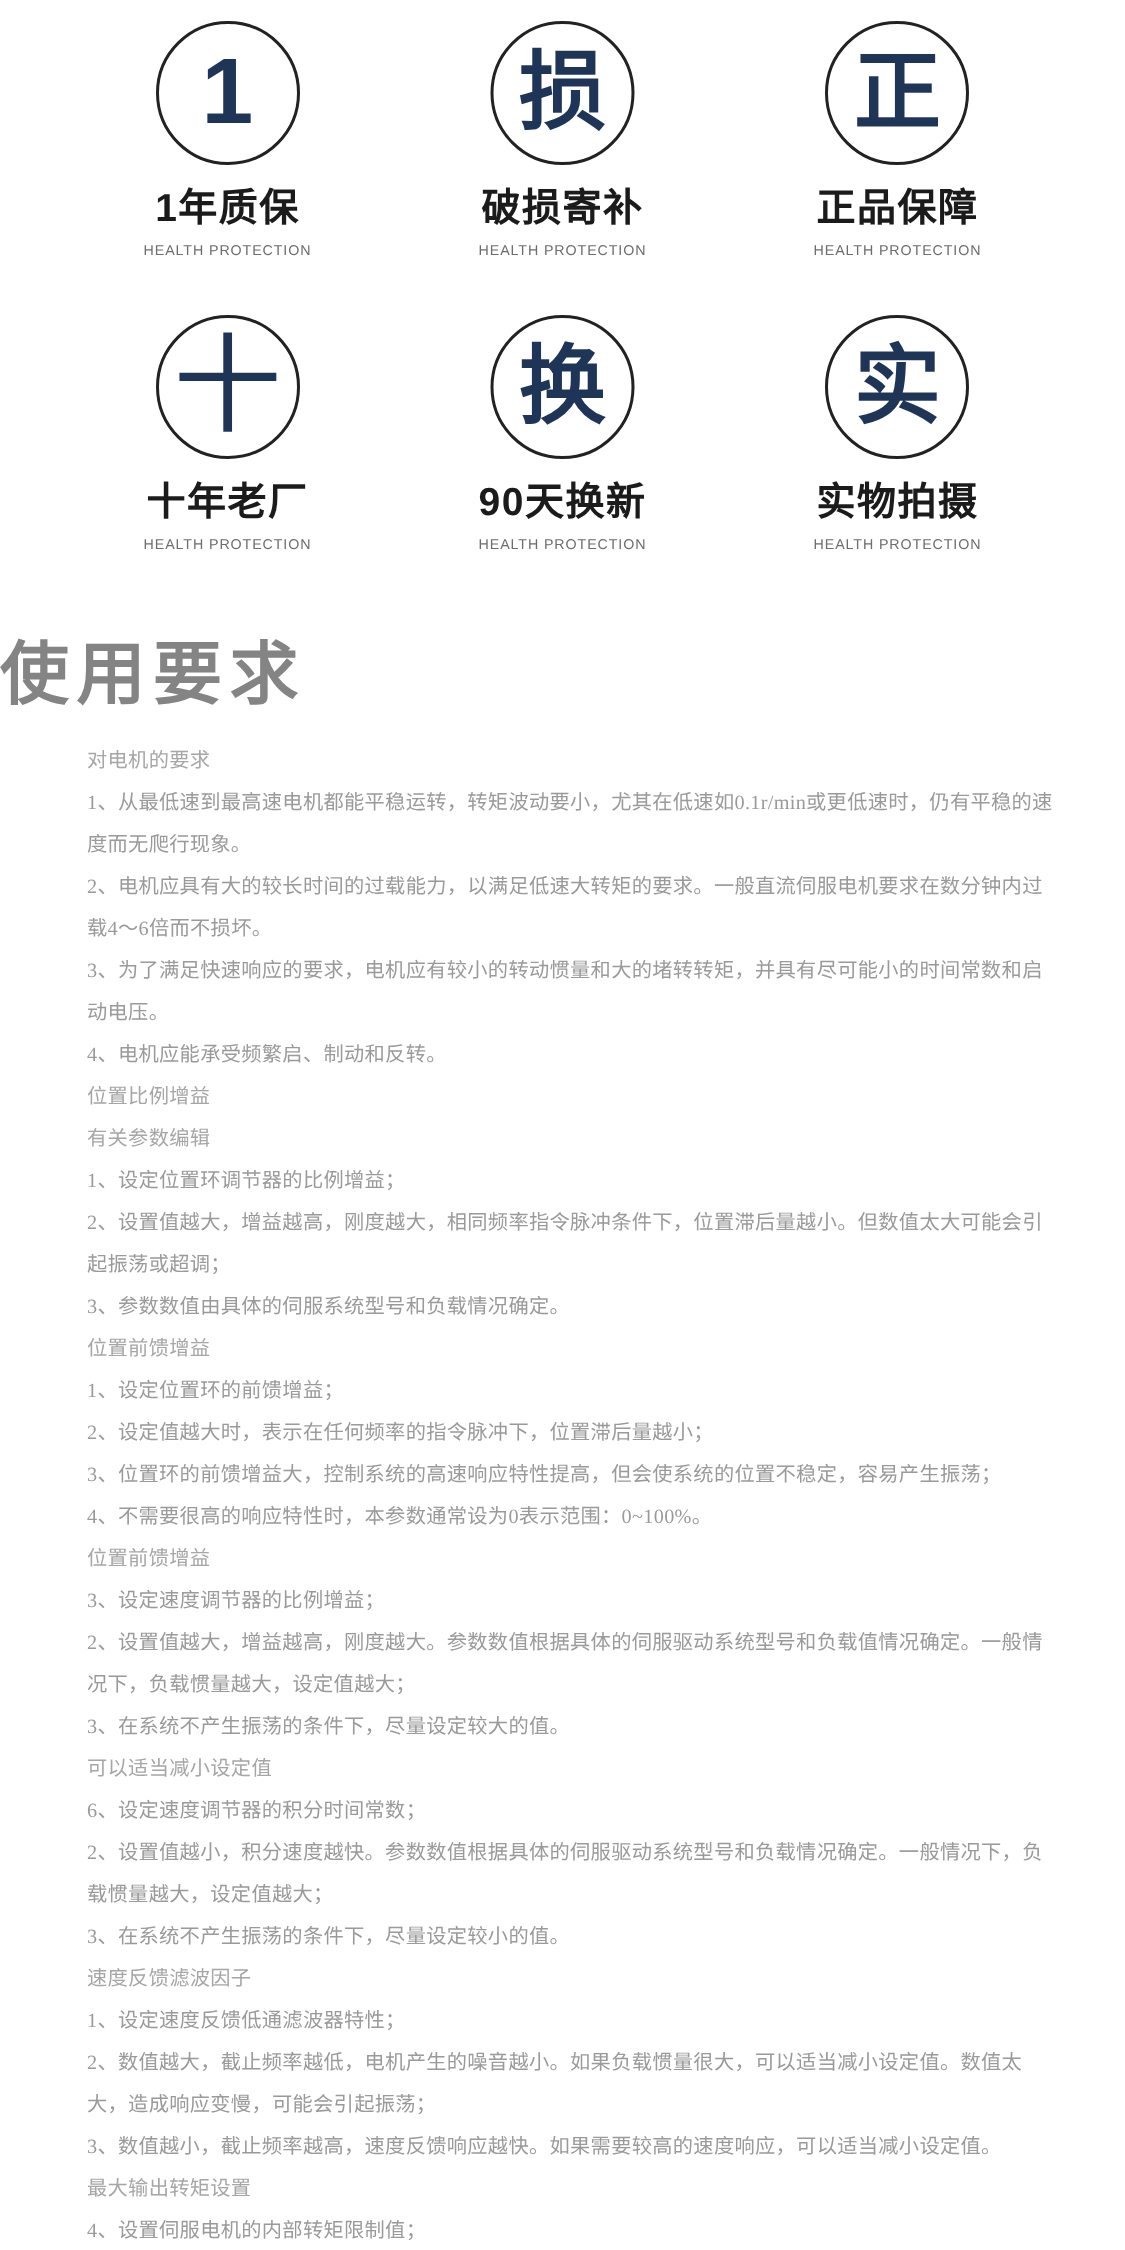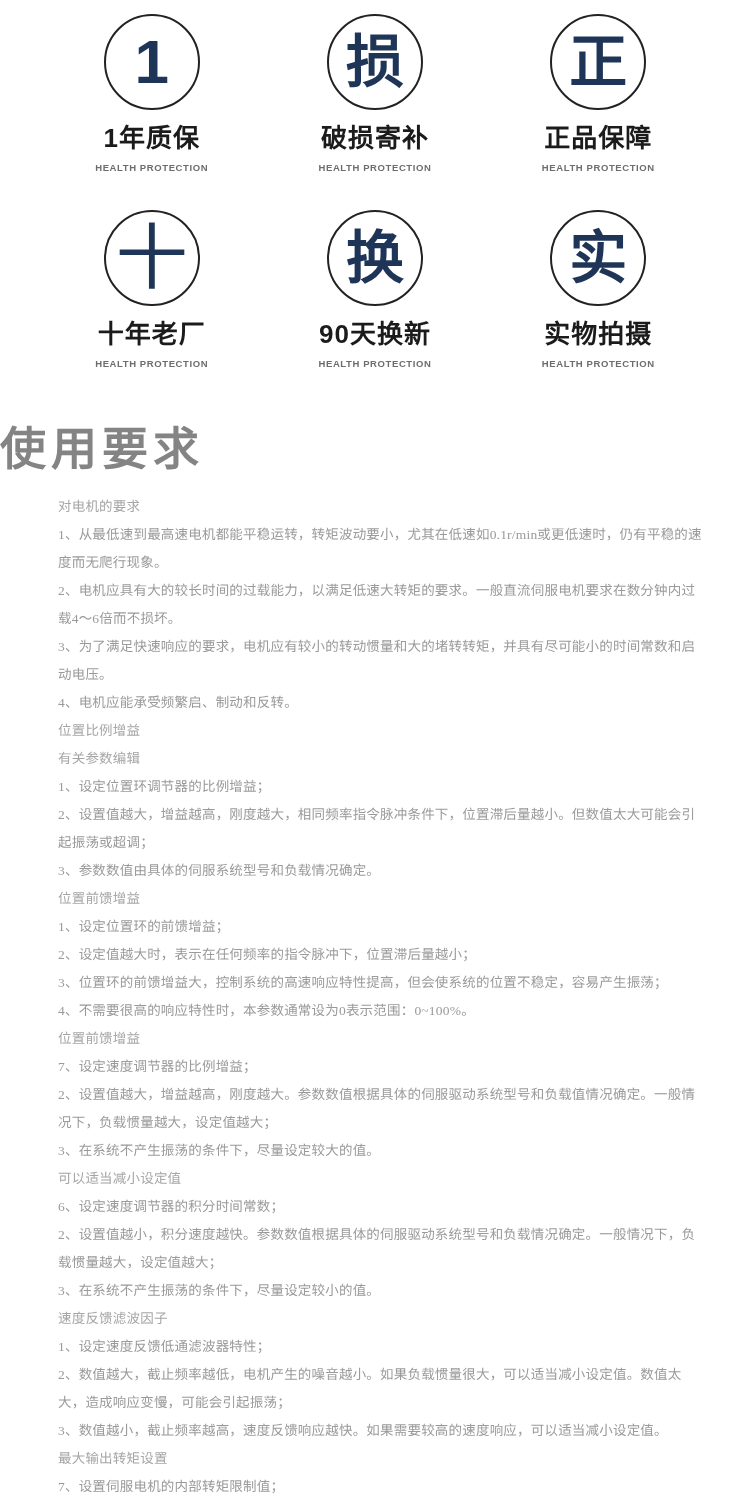--- a/index.html
+++ b/index.html
@@ -49,21 +49,21 @@
     font-weight:bold;
     letter-spacing:1px;
     line-height:1.1;
     margin-bottom:9px;
     white-space:nowrap;
   }
   .badge-sub{
     font-size:9.5px;
     color:#6d6d6d;
     letter-spacing:0.6px;
-    font-weight:bold;
+    font-weight:normal;
     white-space:nowrap;
   }
 
   
   .section-heading{
     font-size:46px;
     font-weight:bold;
     color:#848484;
     letter-spacing:5px;
     margin:14px 0 18px 0;
@@ -151,28 +151,28 @@
       <p class="sub">有关参数编辑</p>
       <p>1、设定位置环调节器的比例增益；</p>
       <p>2、设置值越大，增益越高，刚度越大，相同频率指令脉冲条件下，位置滞后量越小。但数值太大可能会引起振荡或超调；</p>
       <p>3、参数数值由具体的伺服系统型号和负载情况确定。</p>
       <p class="sub">位置前馈增益</p>
       <p>1、设定位置环的前馈增益；</p>
       <p>2、设定值越大时，表示在任何频率的指令脉冲下，位置滞后量越小；</p>
       <p>3、位置环的前馈增益大，控制系统的高速响应特性提高，但会使系统的位置不稳定，容易产生振荡；</p>
       <p>4、不需要很高的响应特性时，本参数通常设为0表示范围：0~100%。</p>
       <p class="sub">位置前馈增益</p>
-      <p>7、设定速度调节器的比例增益；</p>
+      <p>3、设定速度调节器的比例增益；</p>
       <p>2、设置值越大，增益越高，刚度越大。参数数值根据具体的伺服驱动系统型号和负载值情况确定。一般情况下，负载惯量越大，设定值越大；</p>
       <p>3、在系统不产生振荡的条件下，尽量设定较大的值。</p>
       <p class="sub">可以适当减小设定值</p>
       <p>6、设定速度调节器的积分时间常数；</p>
       <p>2、设置值越小，积分速度越快。参数数值根据具体的伺服驱动系统型号和负载情况确定。一般情况下，负载惯量越大，设定值越大；</p>
       <p>3、在系统不产生振荡的条件下，尽量设定较小的值。</p>
       <p class="sub">速度反馈滤波因子</p>
       <p>1、设定速度反馈低通滤波器特性；</p>
       <p>2、数值越大，截止频率越低，电机产生的噪音越小。如果负载惯量很大，可以适当减小设定值。数值太大，造成响应变慢，可能会引起振荡；</p>
       <p>3、数值越小，截止频率越高，速度反馈响应越快。如果需要较高的速度响应，可以适当减小设定值。</p>
       <p class="sub">最大输出转矩设置</p>
-      <p>7、设置伺服电机的内部转矩限制值；</p>
+      <p>4、设置伺服电机的内部转矩限制值；</p>
     </div>
 
 </div>
 
 </body></html>

